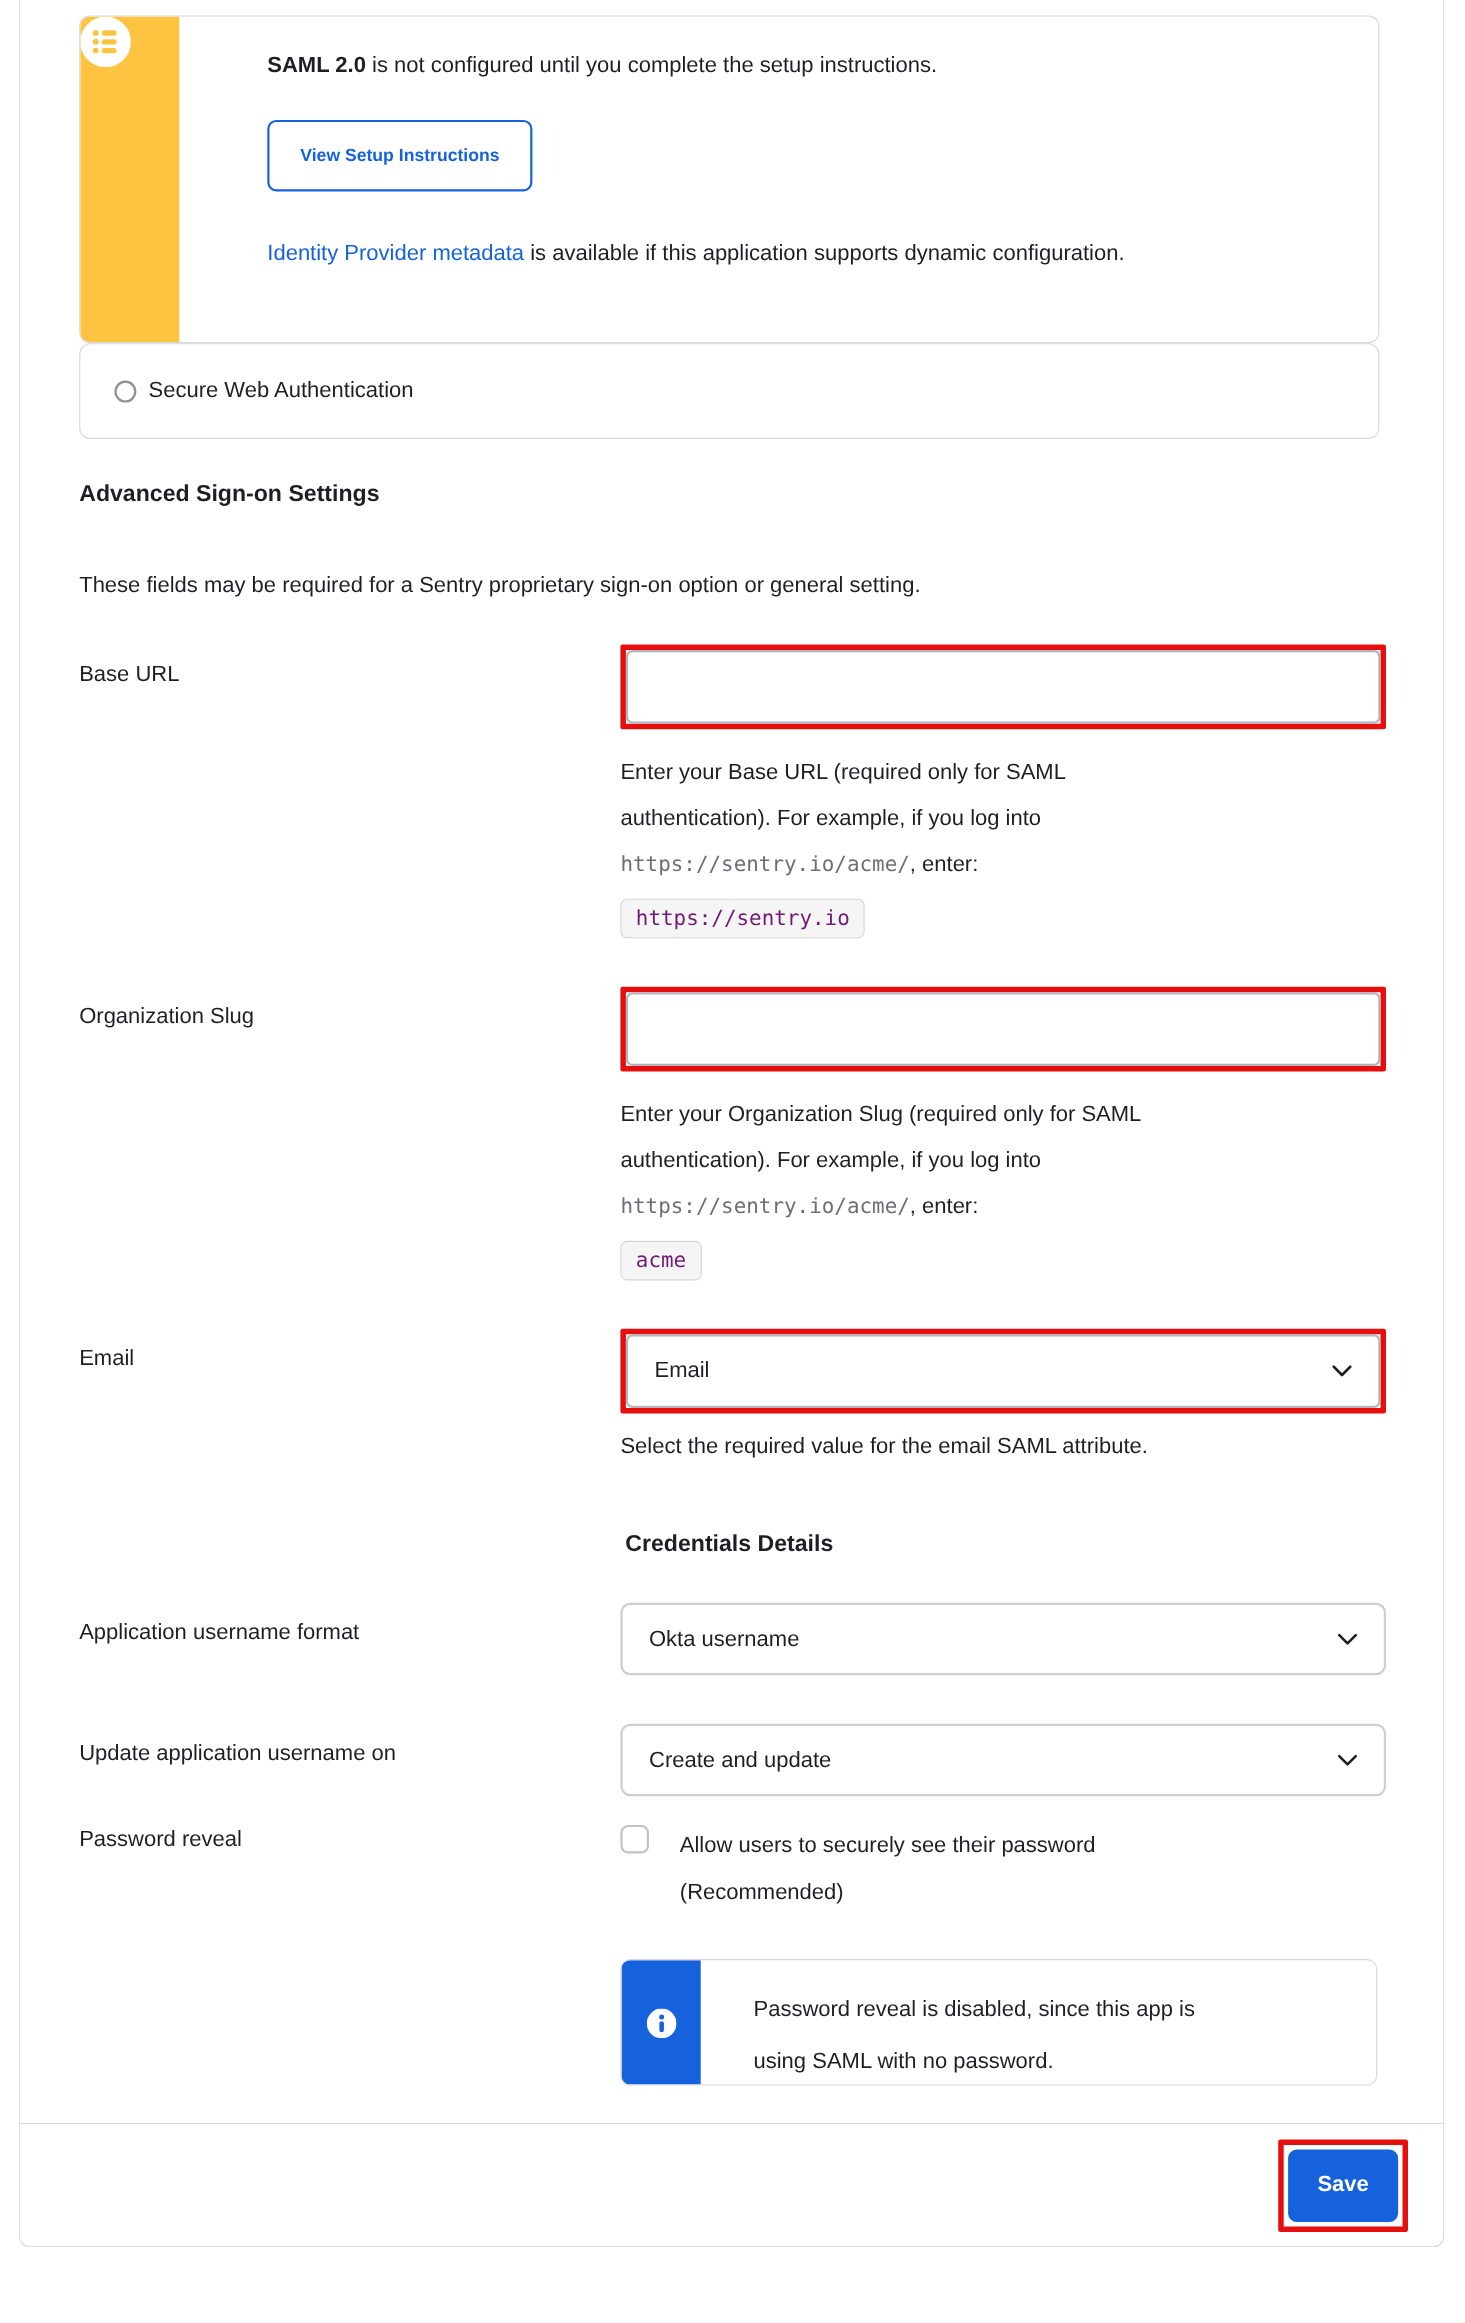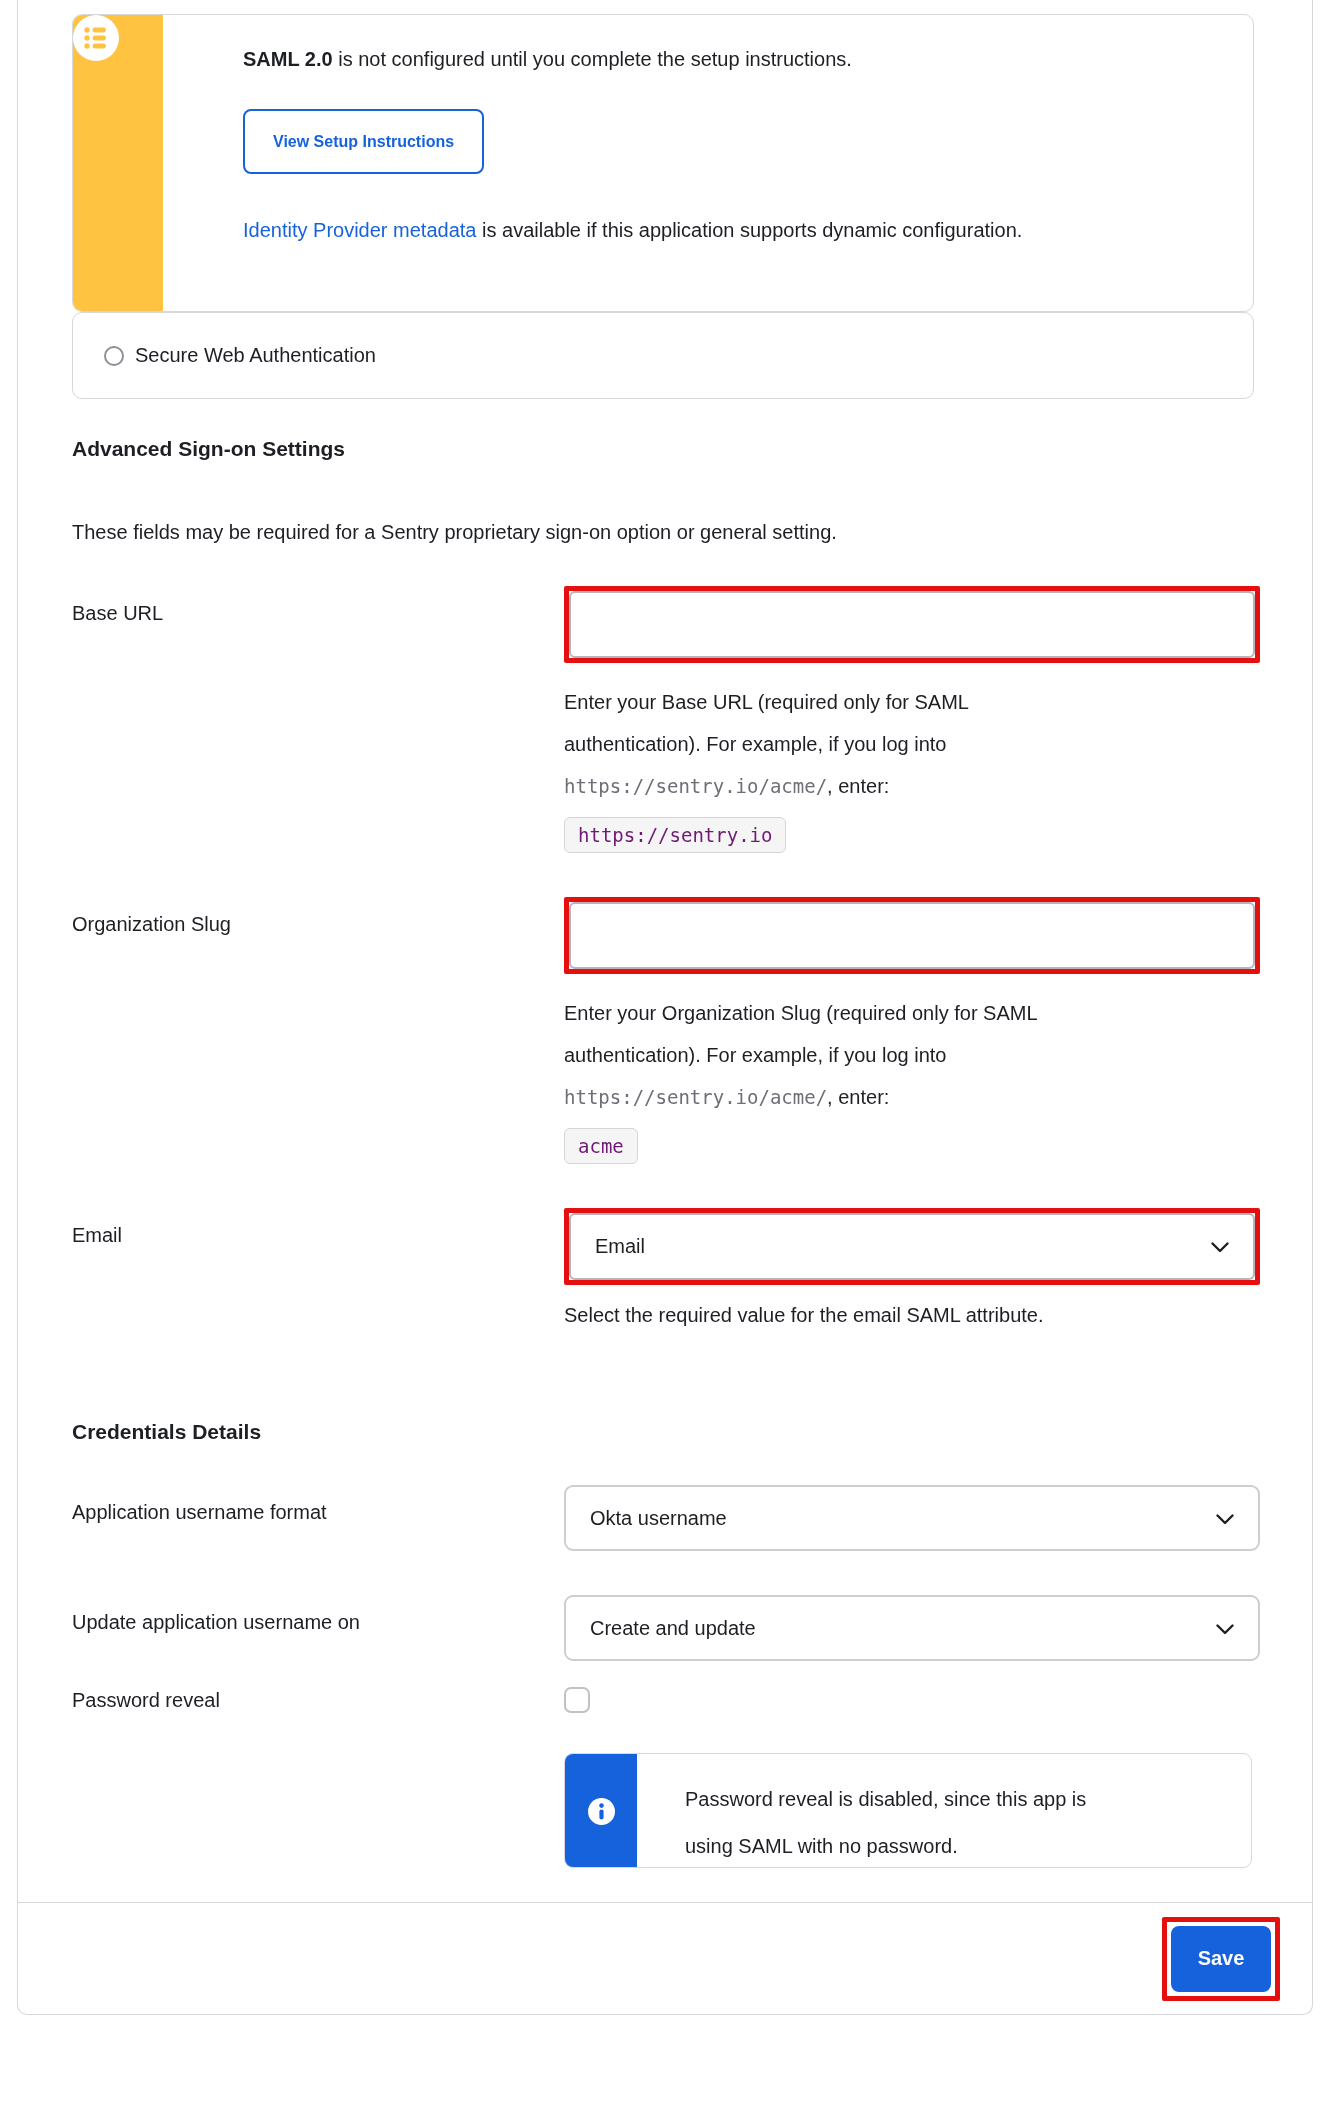--- a/index.html
+++ b/index.html
@@ -41,21 +41,21 @@
   }
   .radio {
     width:20px; height:20px; border:2px solid #8f8f98; border-radius:50%;
     background:#fff; flex:0 0 20px;
   }
   .swa-label { margin-left:11px; font-size:20px; }
 
   
   h2.section-title { margin-top:36px; font-size:21px; line-height:27px; font-weight:bold; }
   .section-desc { margin-top:58px; font-size:20px; line-height:24px; }
-  h2.creds-title { margin-top:82px; font-size:21px; line-height:27px; font-weight:bold; }
+  h2.creds-title { margin-top:54px; font-size:21px; line-height:27px; font-weight:bold;text-align:center; }
 
   
   .form-row { display:flex; align-items:flex-start; }
   .mt-44 { margin-top:44px; }
   .mt-42 { margin-top:42px; }
   .mt-24 { margin-top:24px; }
   .mt-40 { margin-top:40px; }
   .field-label { width:492px; flex:0 0 492px; font-size:20px; line-height:27px; padding-top:14px; }
   .control-col { width:696px; flex:0 0 696px; }
 
@@ -225,20 +225,24 @@
           </span>
         </div>
       </div>
     </div>
 
     <div class="form-row mt-24">
       <div class="field-label" style="padding-top:2px;">Password reveal</div>
       <div class="control-col">
         <div class="checkbox-row">
           <span class="checkbox"></span>
+          <div class="checkbox-text">
+            <div>Allow users to securely see their password</div>
+            <div>(Recommended)</div>
+          </div>
         </div>
 
         <div class="callout-info">
           <div class="info-strip">
             <span class="info-icon">
               <svg width="27" height="27" viewBox="0 0 27 27">
                 <circle cx="13.5" cy="13.5" r="13.5" fill="#ffffff"></circle>
                 <circle cx="13.5" cy="7.6" r="2.3" fill="#1662dd"></circle>
                 <rect x="11.4" y="11.4" width="4.2" height="10.2" rx="2.1" fill="#1662dd"></rect>
               </svg>

